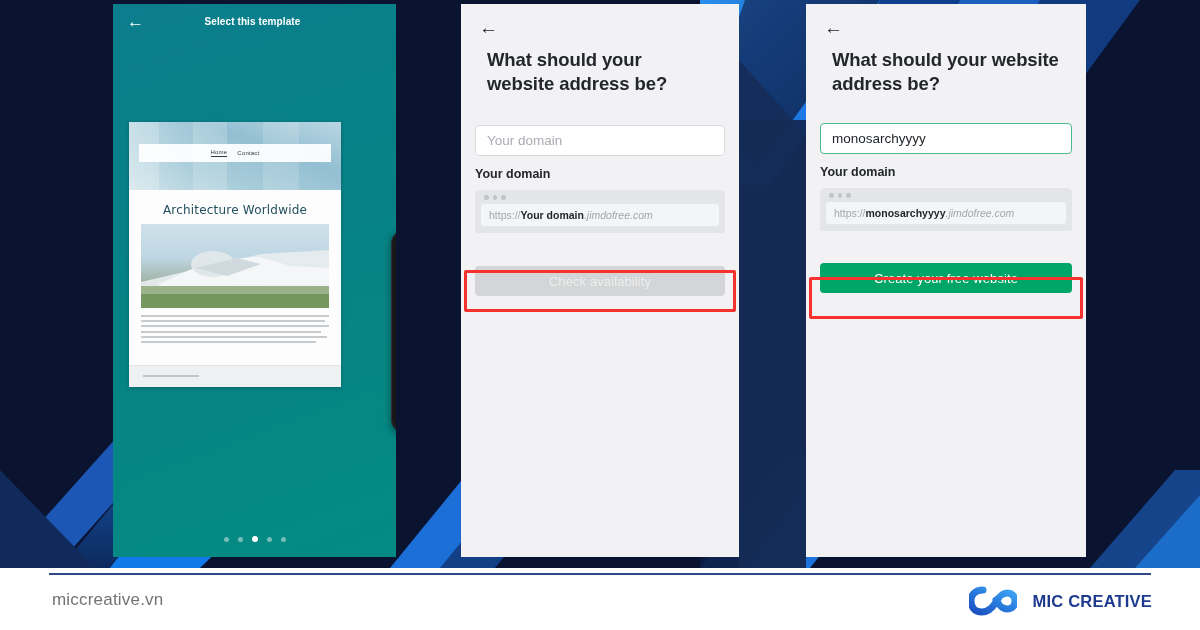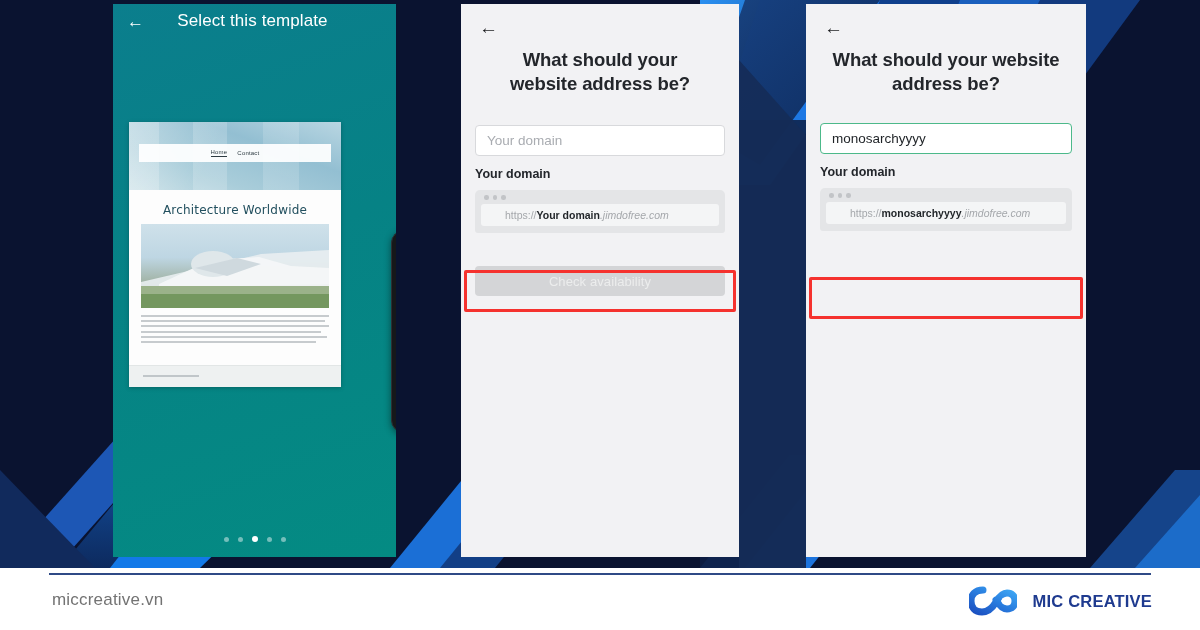--- a/index.html
+++ b/index.html
@@ -35,21 +35,21 @@
   #p1-topbar {
     position: relative; height: 34px;
     display: flex; align-items: center;
   }
   .back-arrow {
     color: #ffffff; font-size: 17px; line-height: 1;
     padding: 0 10px 0 14px; user-select: none;
   }
   #p1-title {
     position: absolute; left: 0; right: 4px; text-align: center;
-    color: #ffffff; font-size: 17px; font-weight: normal;
+    color: #ffffff; font-size: 10px; font-weight: bold;
     letter-spacing: .1px;
     pointer-events: none;
   }
 
   
   #tpl-card {
     position: absolute; left: 16px; top: 118px;
     width: 212px; height: 265px;
     background: #fdfdfd;
     box-shadow: 0 1px 4px rgba(0,0,0,.25);
@@ -119,21 +119,21 @@
     display:flex; justify-content:center; align-items:center; gap:9px;
   }
   .dot { width:5px; height:5px; border-radius:50%; background:rgba(255,255,255,.45); }
   .dot.active { background:#ffffff; width:6px; height:6px; }
 
   
   .wiz { background:#f2f2f4; }
   .wiz-back { padding: 14px 0 0 18px; }
   .wiz-back .arr { font-size: 19px; color:#1b1c1e; line-height:1; }
   .wiz-title {
-    text-align:center; font-size:18.5px; font-weight:bold; color:#23262b;
+    text-align:left; font-size:18.5px; font-weight:bold; color:#23262b;
     line-height:1.28; padding: 10px 26px 0 26px; letter-spacing:-.1px;
   }
   .wiz-input {
     margin: 0 14px; height: 31px; background:#ffffff;
     border:1px solid #d8d9dc; border-radius:4px;
     display:flex; align-items:center; padding: 0 11px;
     font-size: 13.5px; color:#1f2327;
   }
   .wiz-input.filled { border:1px solid #4cb98a; }
   .wiz-input .ph { color:#a9acb1; }
@@ -141,21 +141,21 @@
     margin: 11px 0 0 14px; font-size:12.5px; font-weight:bold; color:#23262b;
   }
   .browser {
     margin: 9px 14px 0 14px;
     background:#e4e5e7; border-radius:5px 5px 3px 3px; overflow:hidden;
   }
   .browser-chrome { height:14px; display:flex; align-items:center; gap:4px; padding-left:9px; }
   .bdot { width:4.5px; height:4.5px; border-radius:50%; background:#c2c4c7; }
   .browser-url {
     margin: 0 6px 7px 6px; background:#f4f5f6; border-radius:3px;
-    height: 22px; display:flex; align-items:center; padding: 0 24px;
+    height: 22px; display:flex; align-items:center; padding: 0 8px;
     font-size: 10.5px; white-space:nowrap;
   }
   .url-proto { color:#a4a7ab; }
   .url-domain { color:#1f2327; font-weight:bold; }
   .url-suffix { color:#a4a7ab;font-style:italic; }
 
   .cta {
     margin: 0 14px; height: 30px; border-radius:4px;
     display:flex; align-items:center; justify-content:center;
     font-size: 13px; letter-spacing:.1px;
@@ -365,20 +365,21 @@
       </div>
       <div class="browser-url">
         <span class="url-proto">https://</span>
           <span class="url-domain">monosarchyyyy</span>
           <span class="url-suffix">.jimdofree.com</span>
       </div>
     </div>
 
     <div style="height:32px"></div>
 
+    <div class="cta primary">Create your free website</div>
   </div>
   <div class="hl" style="left:809px; top:277px; width:274px; height:42px;"></div>
 
   <div id="footer">
     <div id="footer-rule"></div>
 
     <div id="footer-site">miccreative.vn</div>
 
     <div id="brand">
       <svg width="48" height="30" viewBox="0 0 48 30">

